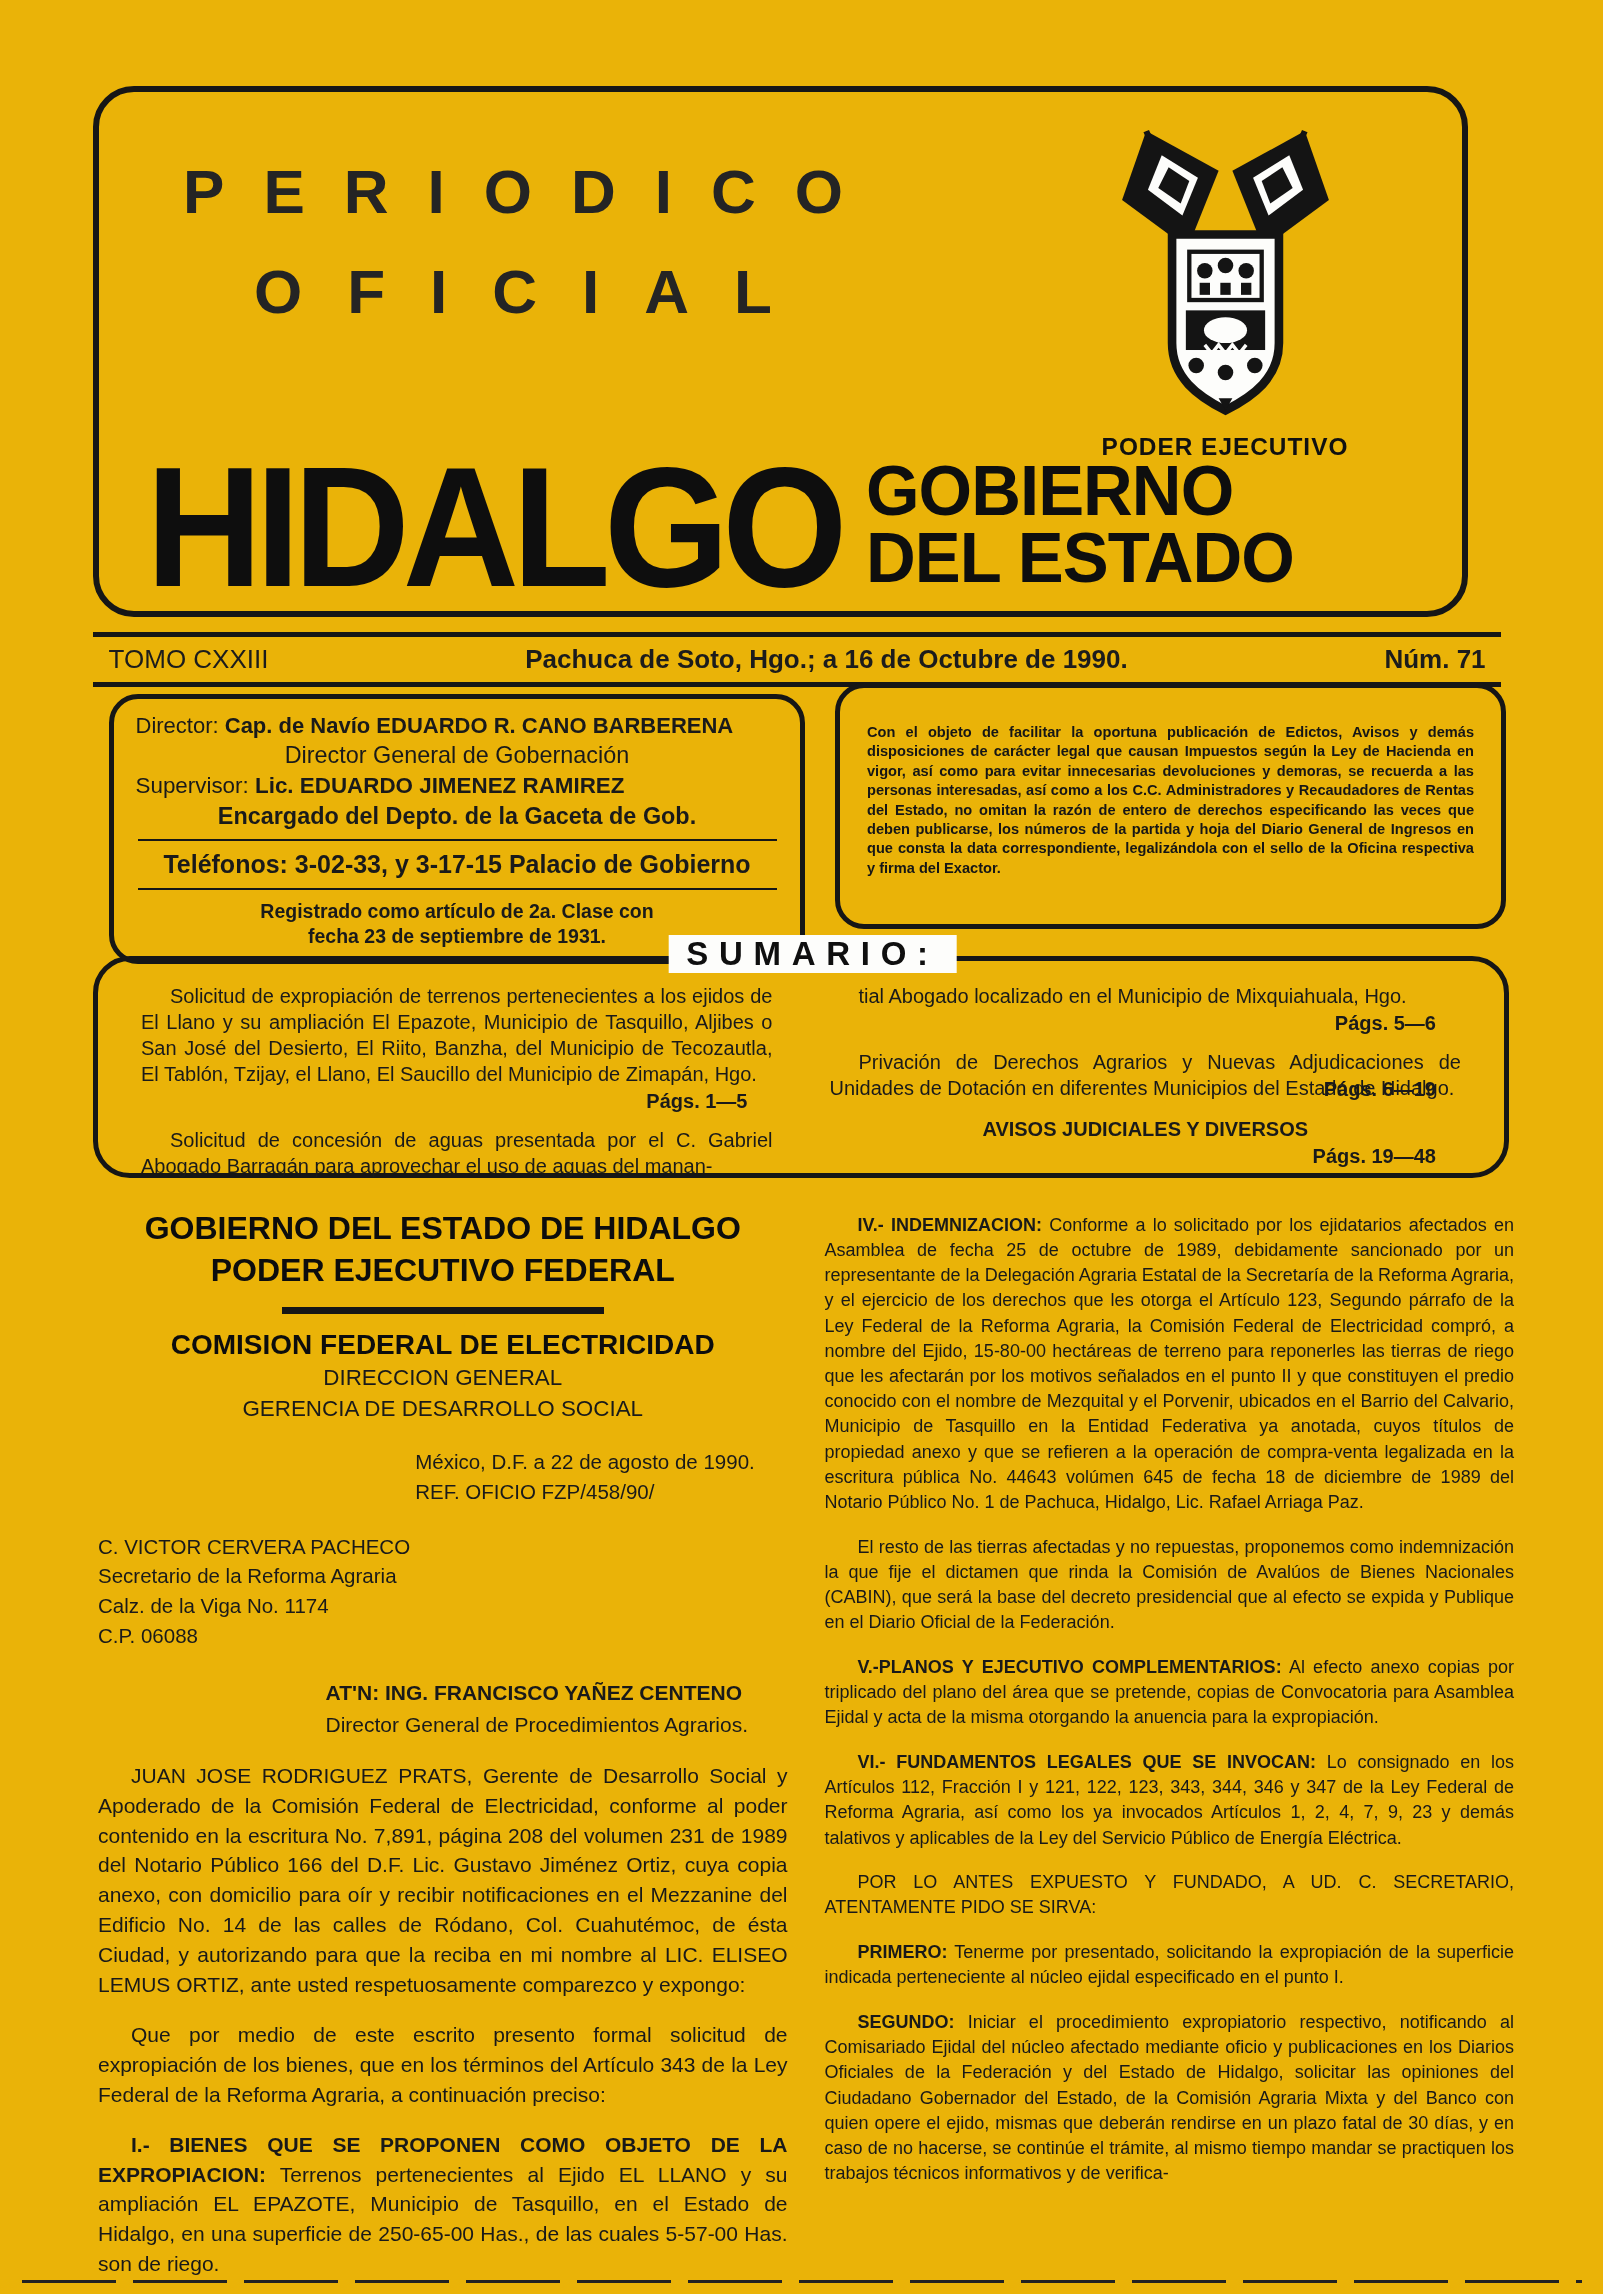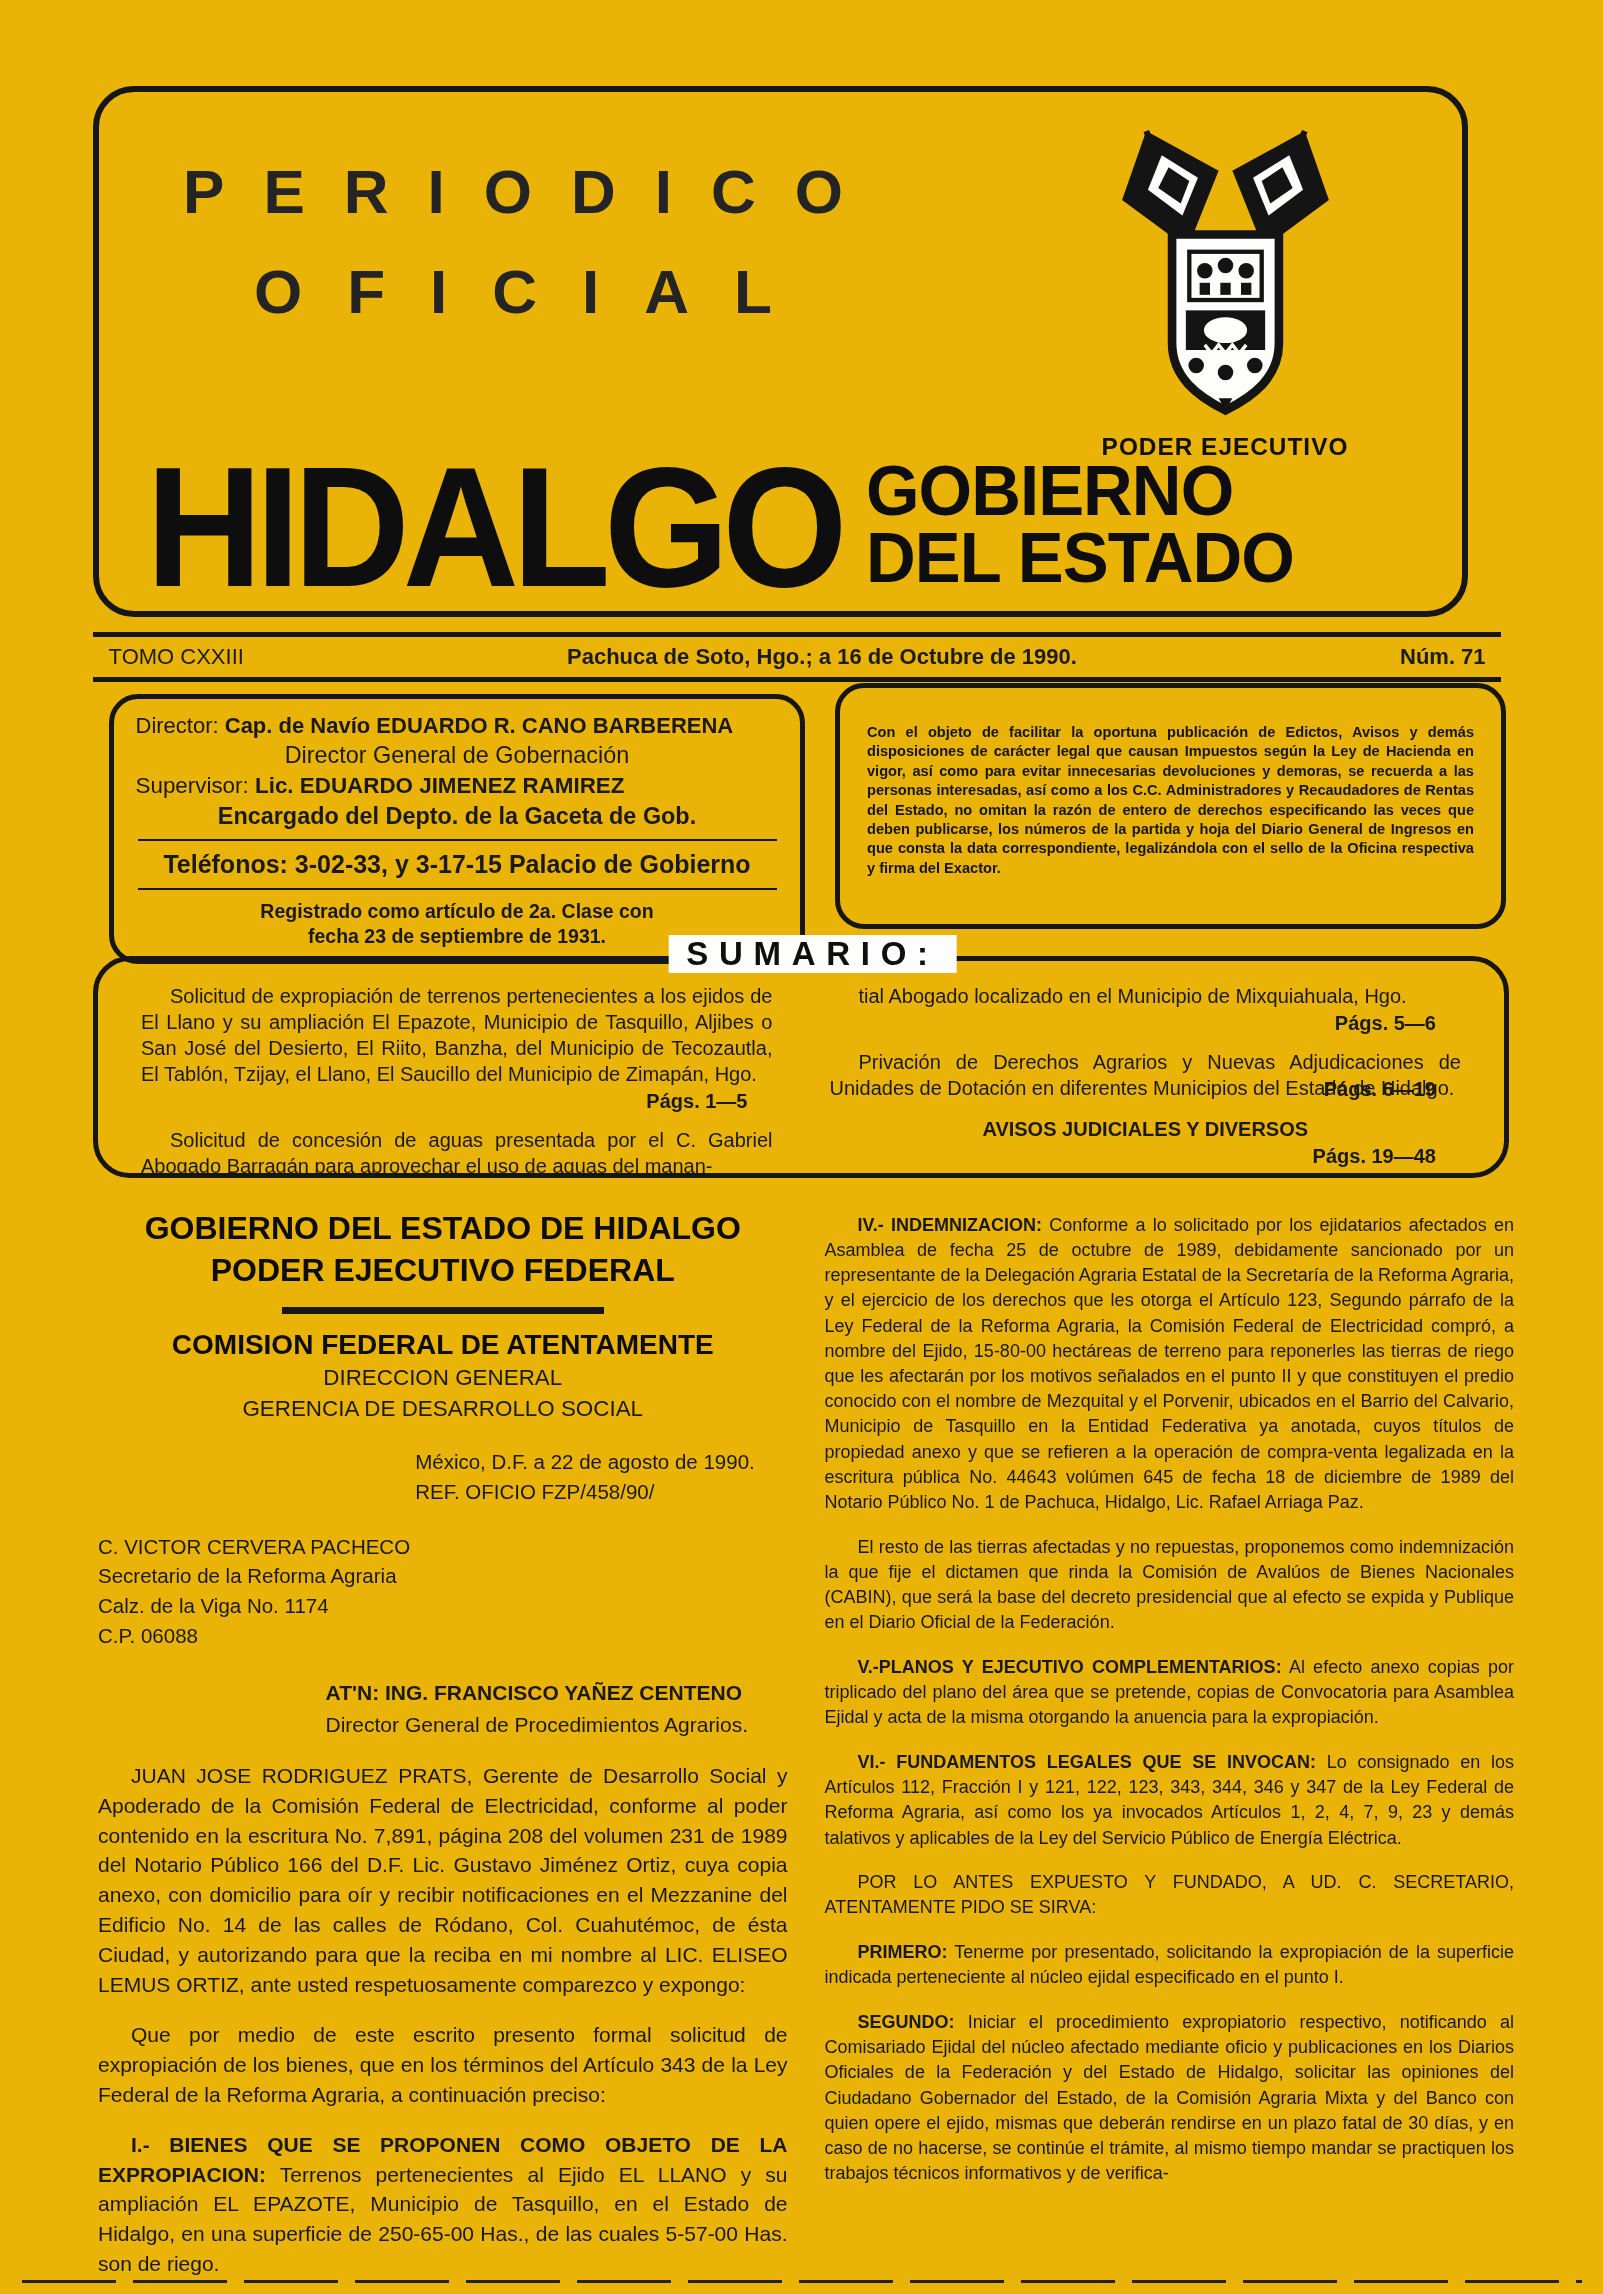--- a/index.html
+++ b/index.html
@@ -38,21 +38,21 @@
   .gov{
     margin-left:25px;font-size:71px;font-weight:bold;line-height:.94;
     letter-spacing:-1px;white-space:nowrap;color:#0e0e0e;
     transform:scaleX(.97);transform-origin:left bottom;
   }
   
   .dateline{
     position:absolute;left:93px;top:632px;width:1377px;
     border-top:5.9px solid #161616;border-bottom:5.9px solid #161616;
     padding:6.8px 15.6px;display:flex;align-items:baseline;
-    font-size:22px;font-weight:bold;color:#1c1c1c;
+    font-size:26px;font-weight:bold;color:#1c1c1c;
   }
   .dateline .tomo{flex:none;font-weight:normal;}
   .dateline .pd{flex:1;text-align:center;}
   .dateline .num{flex:none;}
   
   .director-box{
     position:absolute;left:109px;top:694px;width:696px;
     border:5.9px solid #161616;border-radius:29px;
     padding:13.7px 21.5px 9.8px;box-sizing:border-box;
   }
@@ -229,21 +229,21 @@
   </div>
 
   <div class="body-cols">
 
     <div class="bcol bcol-left">
       <p class="h-main">
         <span>GOBIERNO DEL ESTADO DE HIDALGO</span><br>
         <span>PODER EJECUTIVO FEDERAL</span>
       </p>
       <div class="divider"></div>
-      <p class="h-org">COMISION FEDERAL DE ATENTAMENTE</p>
+      <p class="h-org">COMISION FEDERAL DE ELECTRICIDAD</p>
       <p class="h-sub">DIRECCION GENERAL</p>
       <p class="h-sub">GERENCIA DE DESARROLLO SOCIAL</p>
 
       <div class="l-date">
         <div>México, D.F. a 22 de agosto de 1990.</div>
         <div>REF. OFICIO FZP/458/90/</div>
       </div>
 
       <div class="addr">
         <div class="nm">C. VICTOR CERVERA PACHECO</div>

